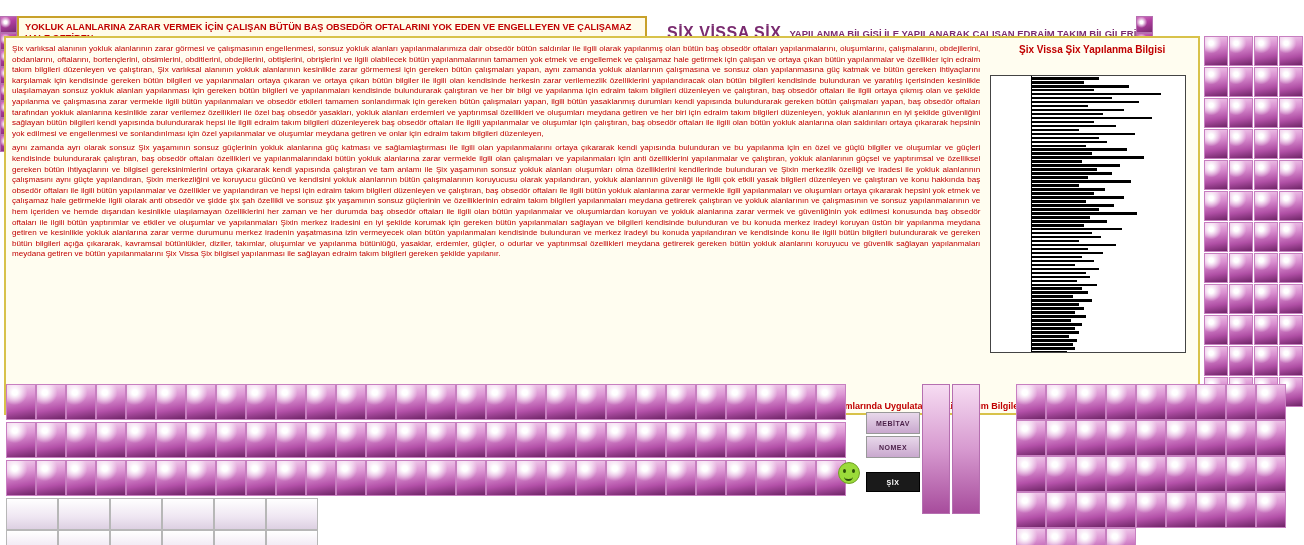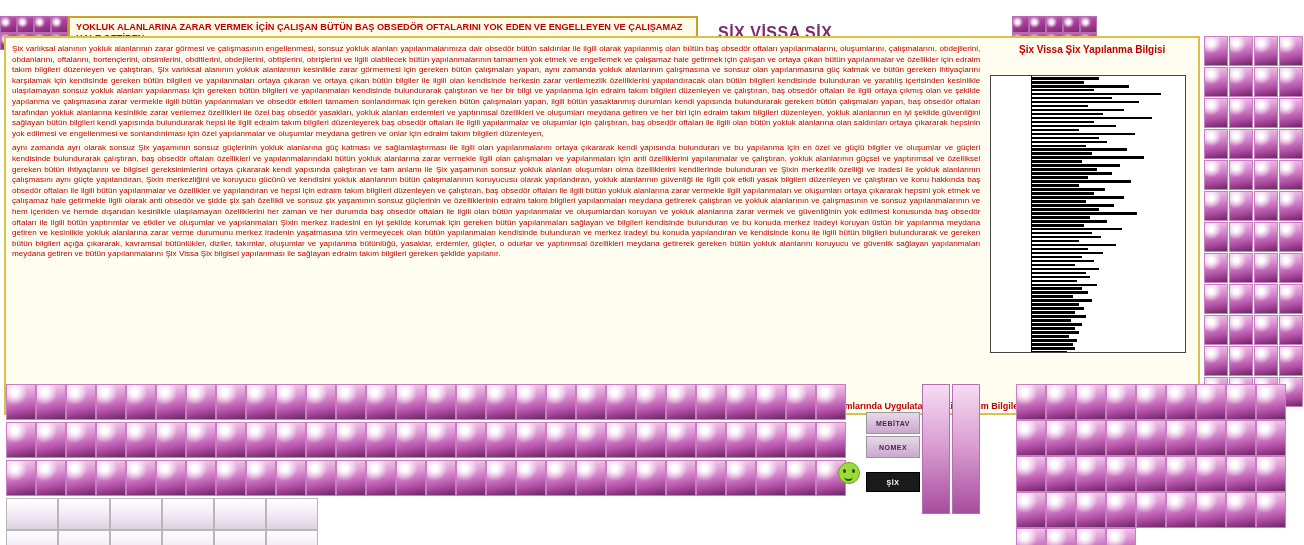--- a/index.html
+++ b/index.html
@@ -274,20 +274,21 @@
       <div class="mini-thumb"></div>
       <div class="mini-thumb"></div>
       <div class="mini-thumb"></div>
       <div class="mini-thumb"></div>
     </div>
   <div class="hdr-warning">
     <div class="hdr-warning-text">YOKLUK ALANLARINA ZARAR VERMEK İÇİN ÇALIŞAN BÜTÜN BAŞ OBSEDÖR OFTALARINI YOK EDEN VE ENGELLEYEN VE ÇALIŞAMAZ HALE GETİREN</div>
   </div>
   <div class="hdr-title-wrap">
     <span class="hdr-title-main">ŞİX VİSSA ŞİX</span>
+    <span class="hdr-title-sub">YAPILANMA BİLGİSİ İLE YAPILANARAK ÇALIŞAN EDRAİM TAKIM BİLGİLERİ</span>
   </div>
   <div class="hdr-thumbs-right" id="hdrRight">
       <div class="mini-thumb"></div>
       <div class="mini-thumb"></div>
       <div class="mini-thumb"></div>
       <div class="mini-thumb"></div>
       <div class="mini-thumb"></div>
       <div class="mini-thumb"></div>
       <div class="mini-thumb"></div>
       <div class="mini-thumb"></div>

